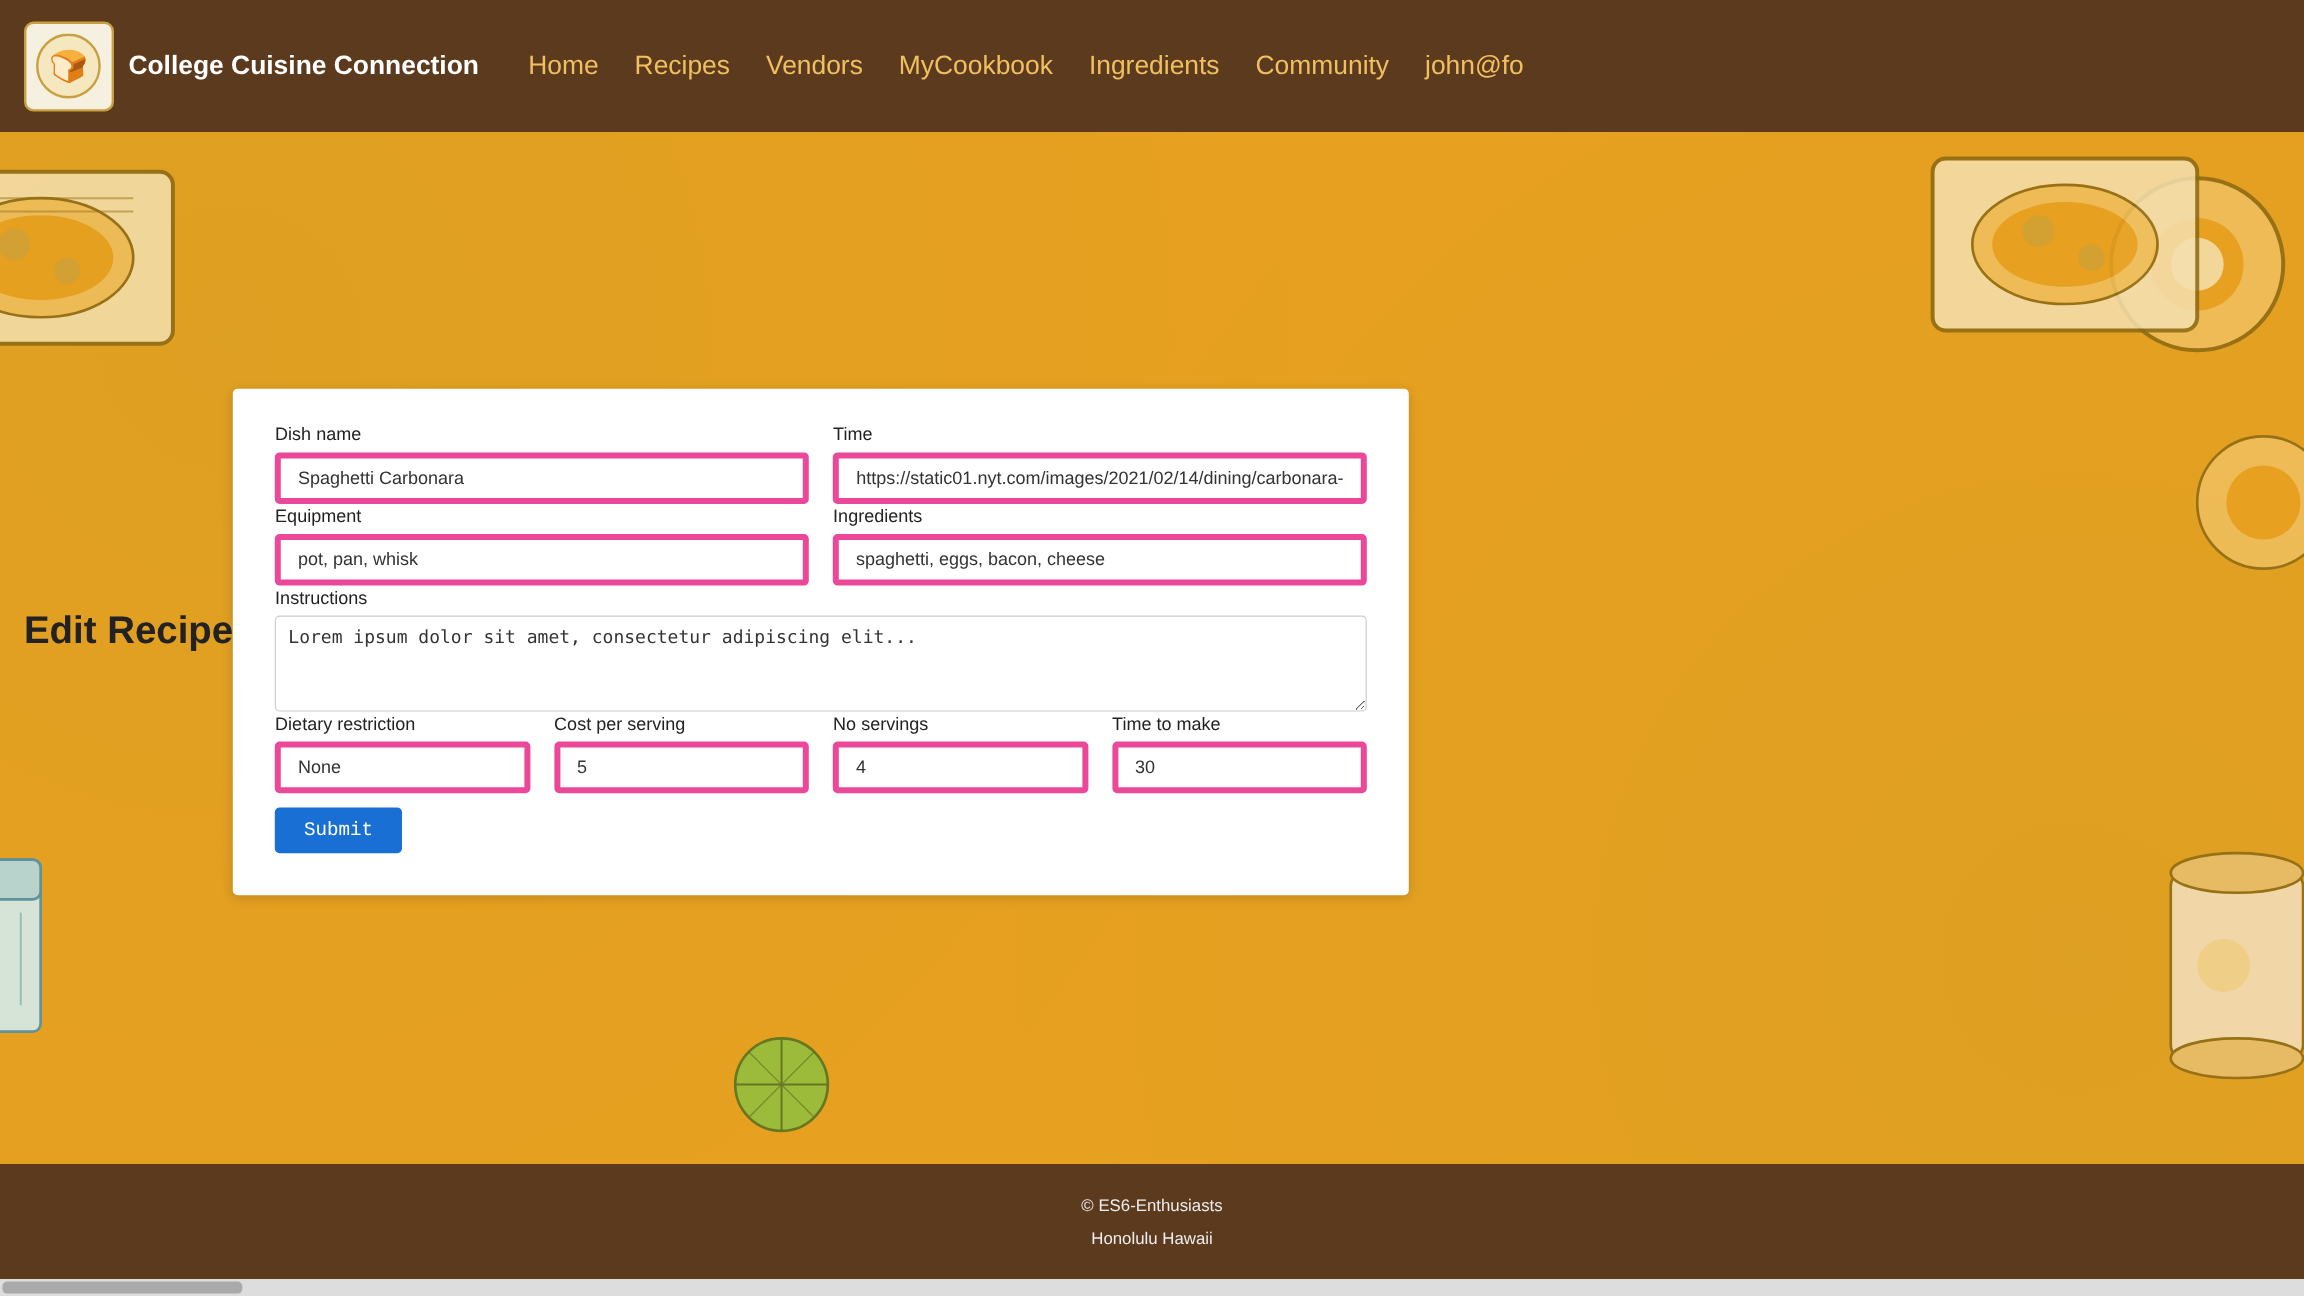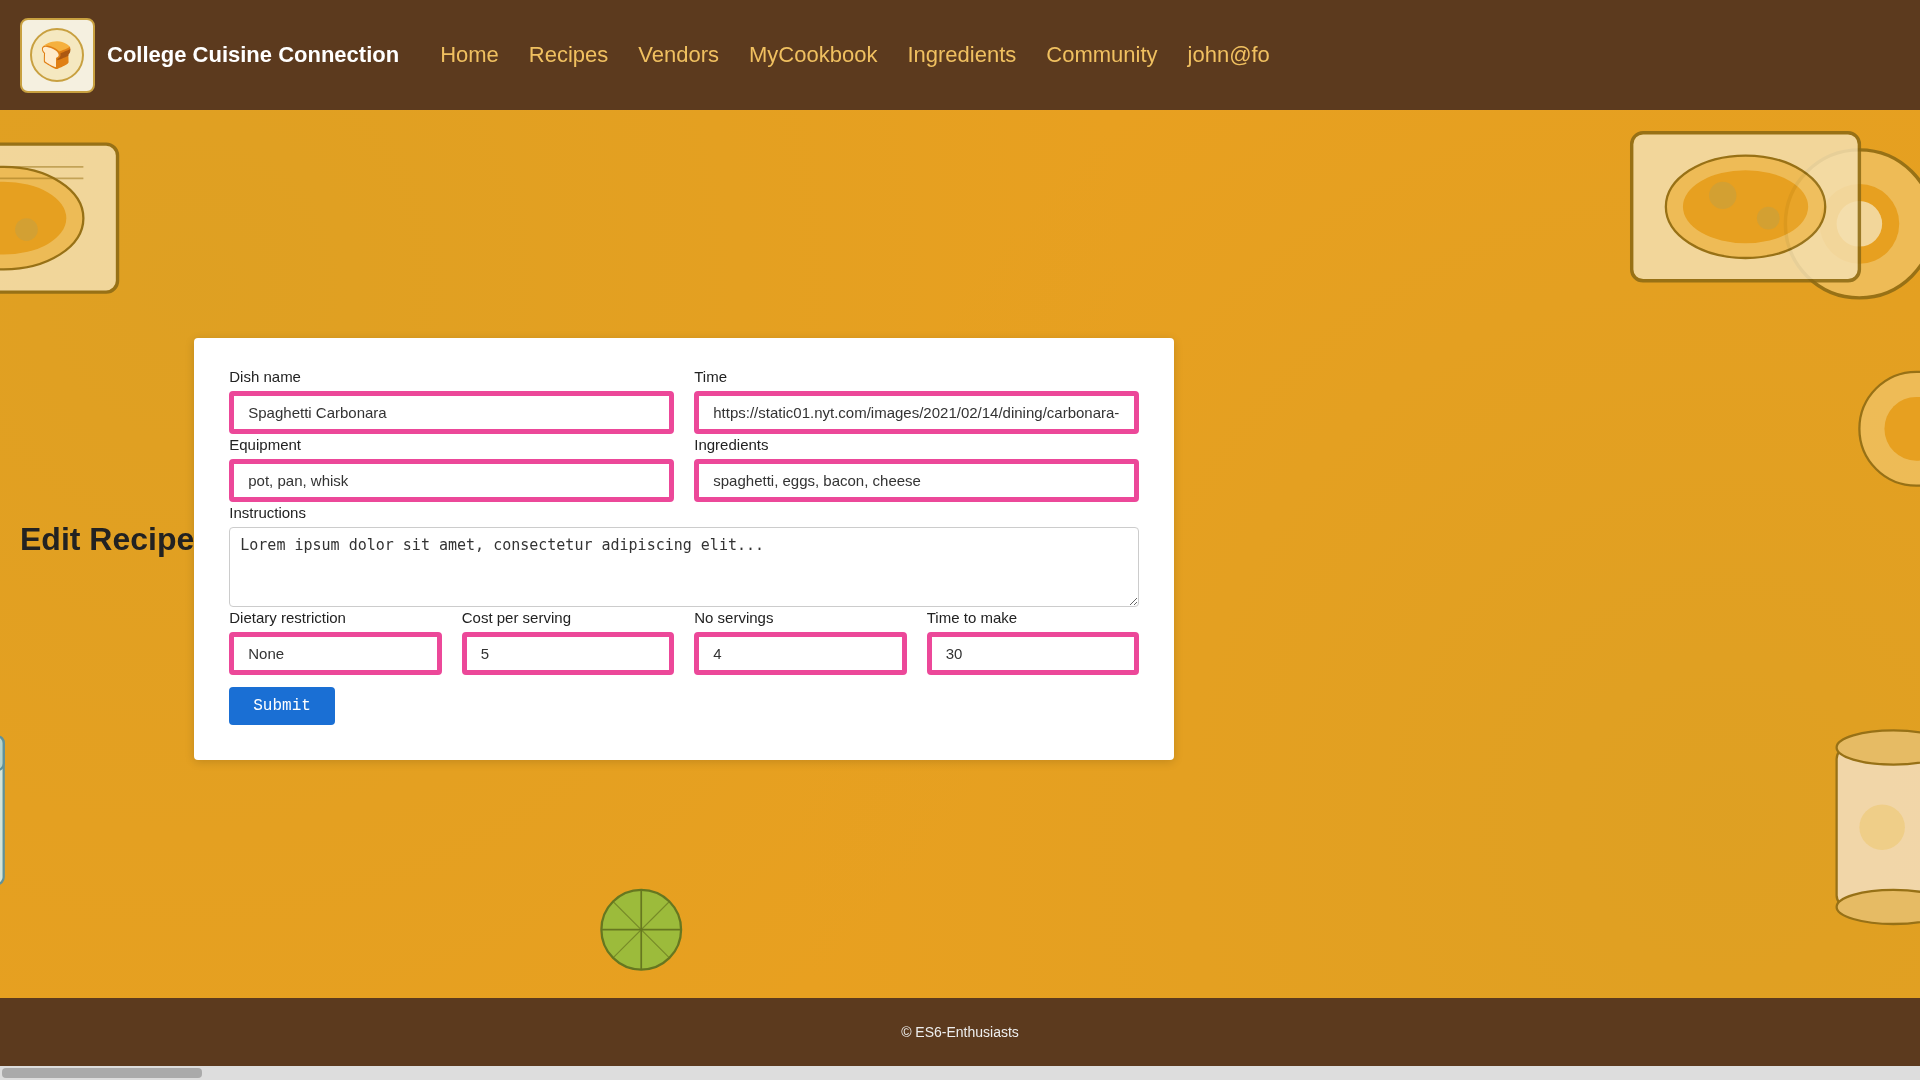--- a/index.html
+++ b/index.html
@@ -343,17 +343,18 @@
 
     <div>
       <button class="submit-btn">Submit</button>
     </div>
 
   </div>
 </main>
 
 <footer class="footer">
   <div>© ES6-Enthusiasts</div>
+  <div>Honolulu Hawaii</div>
 </footer>
 
 <div class="scrollbar-area">
   <div class="scrollbar-thumb"></div>
 </div>
 
 </body></html>

